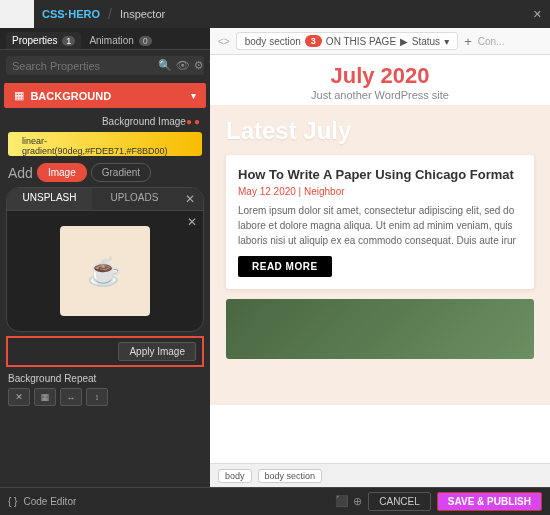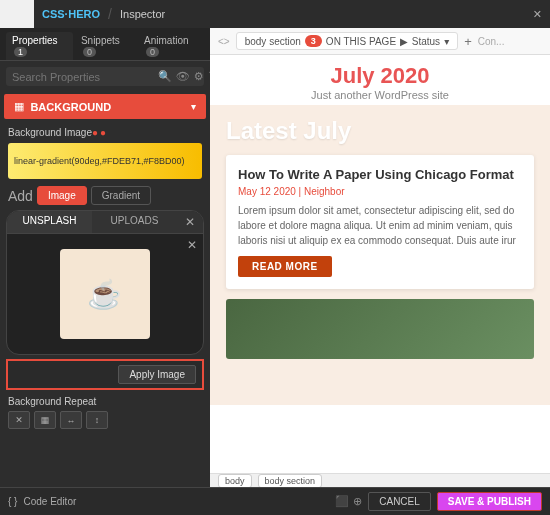--- a/index.html
+++ b/index.html
@@ -130,54 +130,54 @@
       color: #fff;
       font-size: 10px;
     }
 
     .bg-image-label {
       color: #ccc;
       font-size: 10px;
       padding: 6px 8px 3px;
       display: flex;
       align-items: center;
-      justify-content: flex-start;
+      justify-content: flex-end;
     }
     .bg-image-label .dots {
       color: #e74c3c;
       letter-spacing: 2px;
     }
 
     .gradient-bar {
       margin: 2px 8px 4px;
-      height: 36px;
+      height: 24px;
       background: linear-gradient(90deg, #FDEB71, #F8BD00);
       border-radius: 3px;
       display: flex;
-      align-items: center;
-      padding: 0 6px;
+      align-items: flex-end;
+      padding: 0 14px;
       font-size: 9px;
       color: #333;
     }
 
     .image-tabs {
       display: flex;
       margin: 3px 8px;
       gap: 4px;
       align-items: center;
     }
     .image-tab-label {
       color: #aaa;
       font-size: 14px;
     }
     .image-tab-btn {
       padding: 3px 10px;
       font-size: 10px;
       cursor: pointer;
-      border-radius: 3px;
+      border-radius: 9px;
       border: 1px solid #e74c3c;
       background: transparent;
       color: #fff;
     }
     .image-tab-btn.active {
       background: #e74c3c;
       color: #fff;
     }
     .image-tab-btn.inactive {
       background: transparent;
@@ -427,21 +427,21 @@
       color: #e74c3c;
       margin-bottom: 6px;
     }
     .blog-card-excerpt {
       font-size: 10px;
       color: #666;
       line-height: 1.5;
       margin-bottom: 8px;
     }
     .read-more-btn {
-      background: #c2410c;
+      background: #000000;
       color: #fff;
       border: none;
       padding: 5px 14px;
       font-size: 10px;
       font-weight: bold;
       cursor: pointer;
       border-radius: 2px;
       letter-spacing: 0.5px;
     }
 
@@ -455,21 +455,21 @@
       flex: 1;
       background: linear-gradient(135deg, #4a6741, #6a8f61);
       border-radius: 3px;
     }
 
     
     .website-bottom-bar {
       display: flex;
       align-items: center;
       background: #f0f0f0;
-      height: 14px;
+      height: 24px;
       padding: 0 8px;
       gap: 6px;
       border-top: 1px solid #ddd;
       flex-shrink: 0;
     }
     .website-tag {
       background: #fff;
       border: 1px solid #ccc;
       border-radius: 3px;
       padding: 1px 6px;
@@ -487,23 +487,20 @@
   <span class="top-bar-right">✕</span>
 </div>
 
 <div class="main-layout">
 
   <div class="left-panel">
 
     <div class="panel-tabs">
       <div class="panel-tab active">
         Properties <span class="badge">1</span>
-      </div>
-      <div class="panel-tab">
-        Snippets <span class="badge">0</span>
       </div>
       <div class="panel-tab">
         Animation <span class="badge">0</span>
       </div>
     </div>
 
     <div class="search-bar">
       <input type="text" placeholder="Search Properties" style="">
       <div class="search-icons">
         <span class="search-icon-btn">🔍</span>

